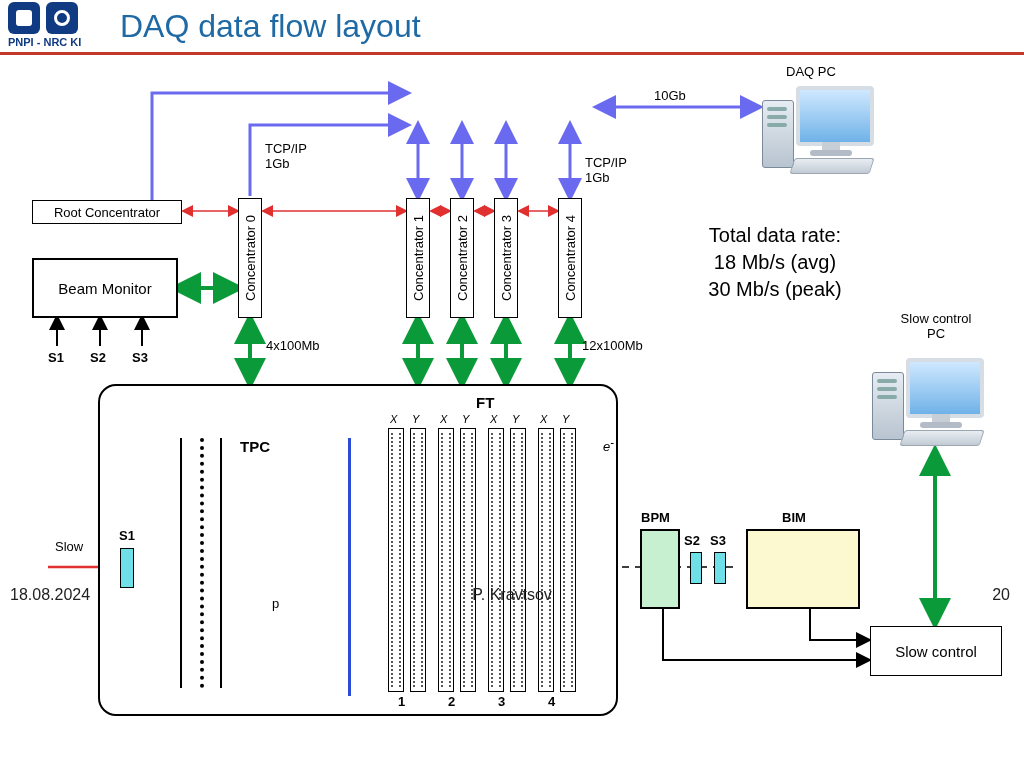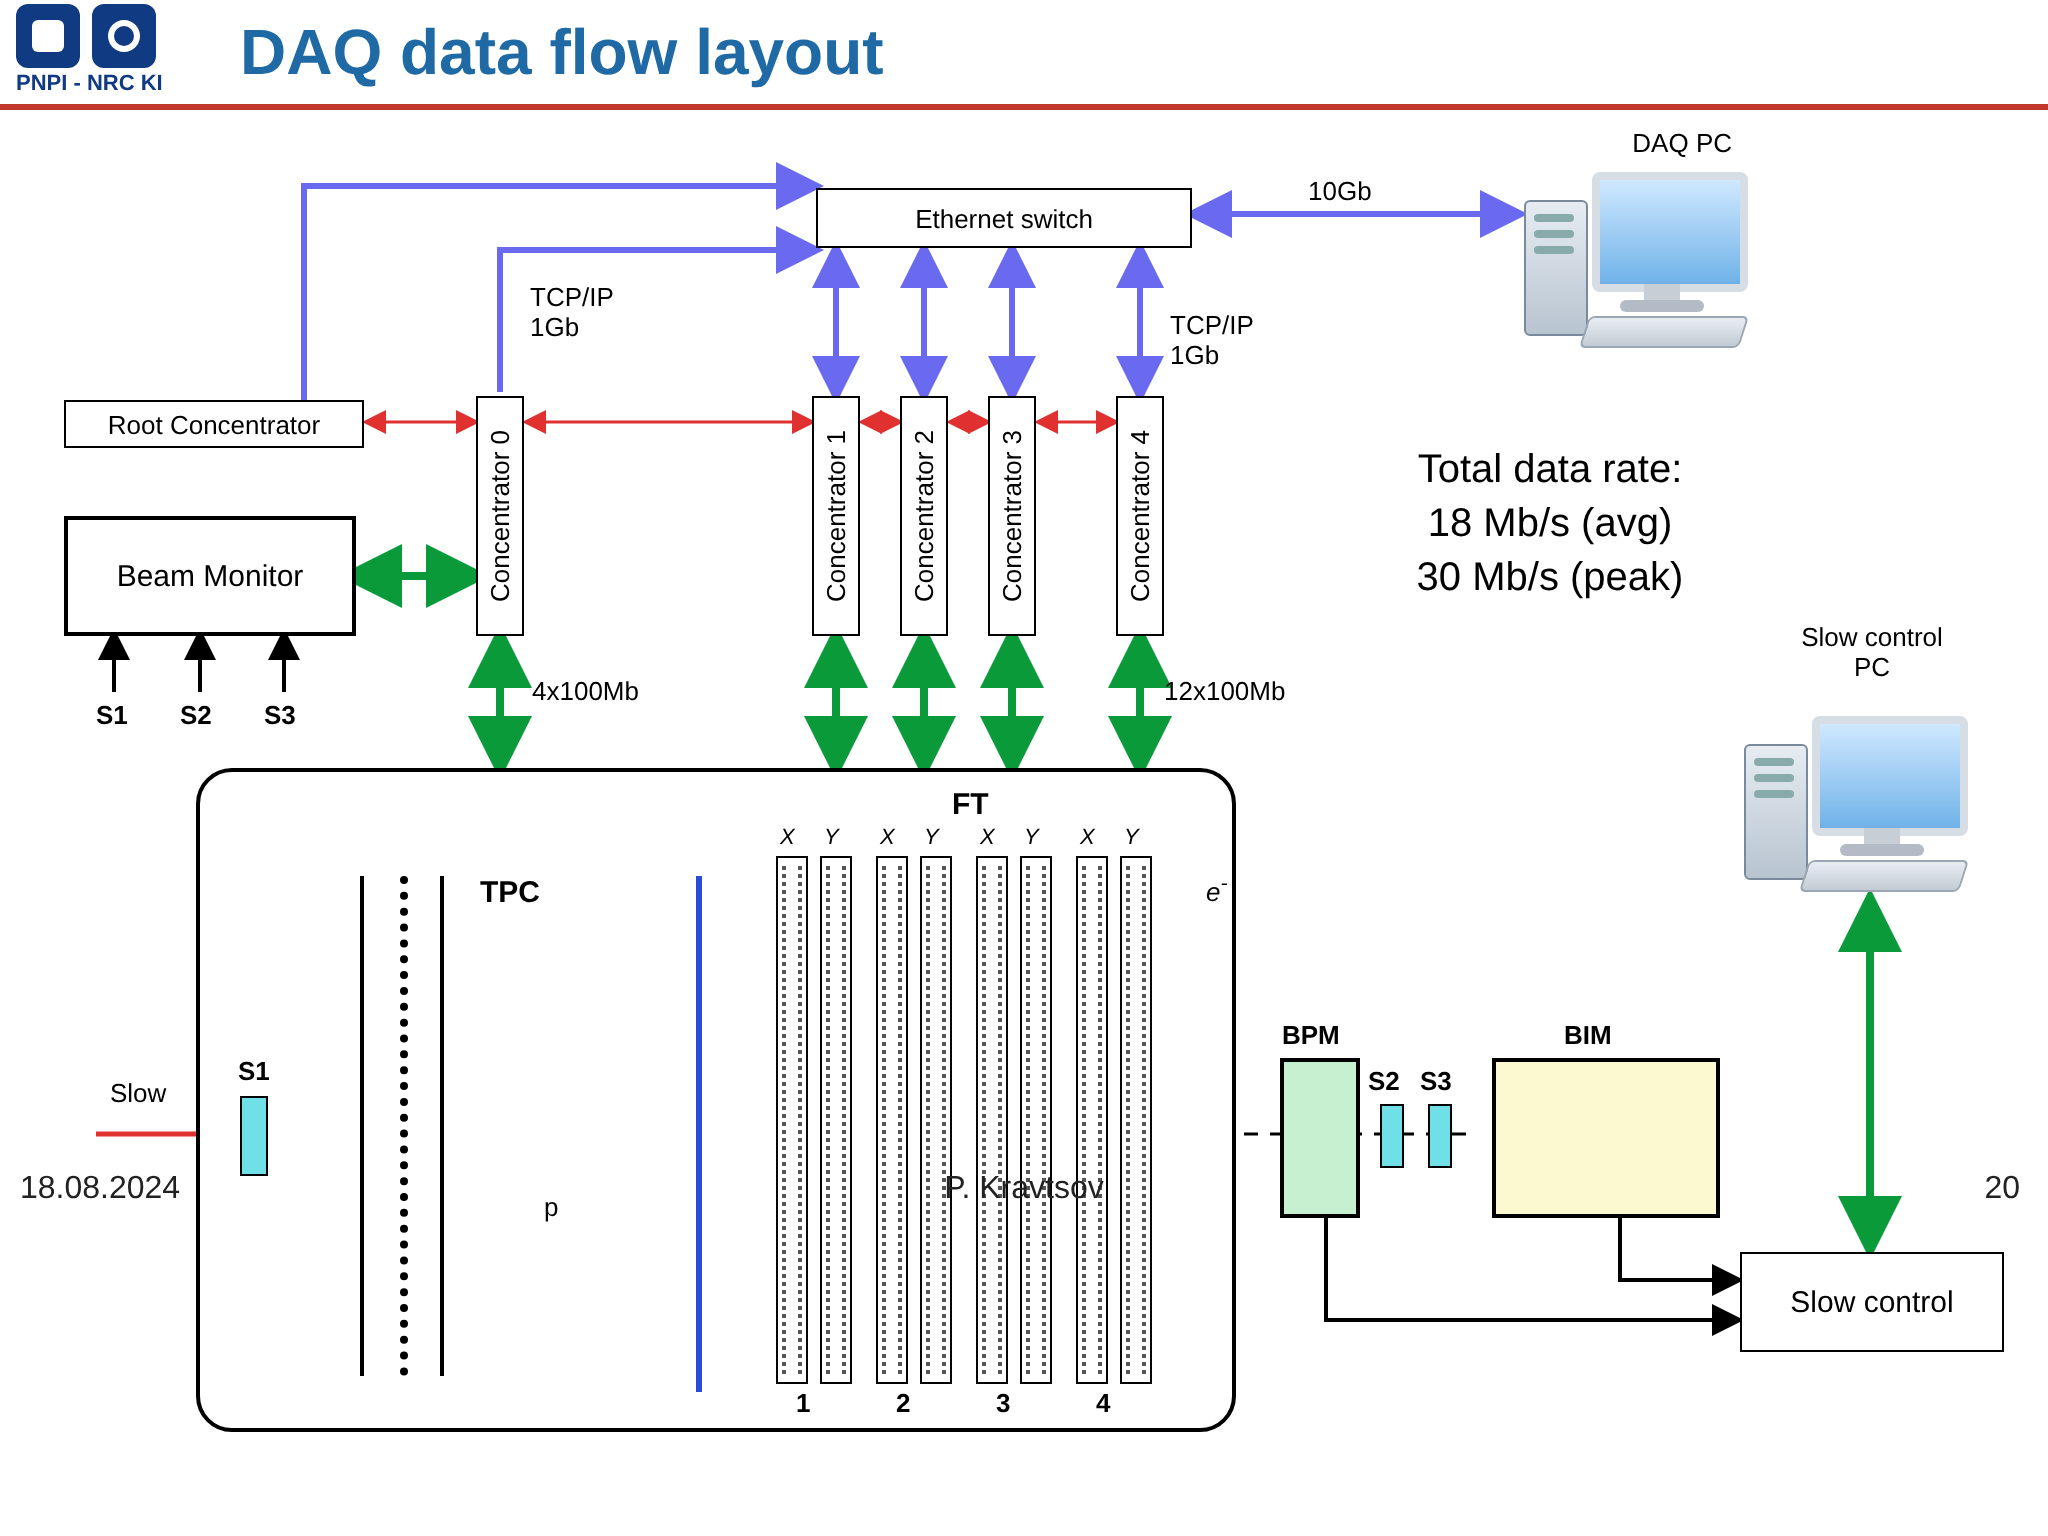--- a/index.html
+++ b/index.html
@@ -1,17 +1,17 @@
 <!DOCTYPE html>
 <html><head>
 <meta charset="utf-8">
 <style>
   html,body{margin:0;padding:0;width:1024px;height:768px;font-family:Verdana,Arial,sans-serif;background:#fff;color:#000;overflow:hidden}
   .slide{position:relative;width:1024px;height:592px}
-  .title{position:absolute;left:120px;top:8px;font-size:32px;color:#1f6aa5;font-weight:bold}
+  .title{position:absolute;left:120px;top:8px;font-size:32px;color:#1f6aa5;font-weight:normal}
   .title-underline{position:absolute;left:0;top:52px;width:1024px;height:3px;background:#c0392b}
   .logo{position:absolute;left:8px;top:2px;width:95px;height:50px}
   .logo .sq{position:absolute;width:32px;height:32px;border-radius:6px}
   .logo .a{left:0;top:0;background:#103a82}
   .logo .b{left:38px;top:0;background:#103a82}
   .logo .a::after{content:"";position:absolute;left:8px;top:8px;width:16px;height:16px;background:#fff;border-radius:3px}
   .logo .b::after{content:"";position:absolute;left:8px;top:8px;width:16px;height:16px;border:3px solid #fff;border-radius:50%;box-sizing:border-box}
   .logo .t{position:absolute;left:0;top:34px;font-size:11px;font-weight:bold;color:#103a82}
   .footer{position:absolute;left:0;bottom:6px;width:1024px;font-size:16px;color:#222}
   .footer .date{position:absolute;left:10px}
@@ -110,25 +110,22 @@
     <line x1="230" y1="567" x2="265" y2="604" stroke="#000" stroke-width="2" marker-end="url(#ak)"></line>
 
     <line x1="133" y1="590" x2="133" y2="648" stroke="#000" stroke-width="2" marker-start="url(#akS)" marker-end="url(#ak)"></line>
 
     <path d="M663,608 L663,660 L868,660" stroke="#000" stroke-width="2" fill="none" marker-end="url(#ak)"></path>
     <path d="M810,608 L810,640 L868,640" stroke="#000" stroke-width="2" fill="none" marker-end="url(#ak)"></path>
 
     <line x1="935" y1="452" x2="935" y2="622" stroke="#0a9a3a" stroke-width="4" marker-start="url(#agS)" marker-end="url(#ag)"></line>
   </svg>
 
-  <div class="box" style="left:408px;top:94px;width:186px;height:28px">
-      <span>Ethernet switch</span>
-    </div>
   <div class="lbl" style="left:654px;top:88px">10Gb</div>
-  <div class="lbl" style="left:786px;top:64px;width:80px;text-align:right">DAQ PC</div>
+  <div class="lbl" style="left:786px;top:64px;width:80px;text-align:left">DAQ PC</div>
   <div class="pc" style="left:762px;top:80px">
       <div class="tower"></div>
       <div class="mon"></div>
       <div class="stand"></div>
       <div class="base"></div>
       <div class="kb"></div>
     </div>
 
   <div class="lbl" style="left:265px;top:142px;line-height:1.15"><span>TCP/IP</span><br><span>1Gb</span></div>
   <div class="lbl" style="left:585px;top:156px;line-height:1.15"><span>TCP/IP</span><br><span>1Gb</span></div>

